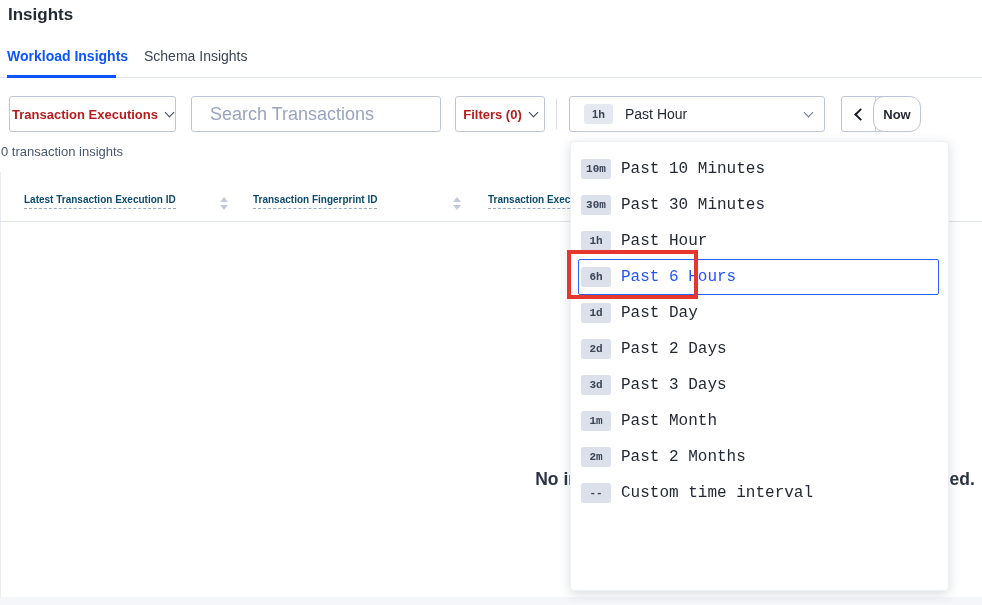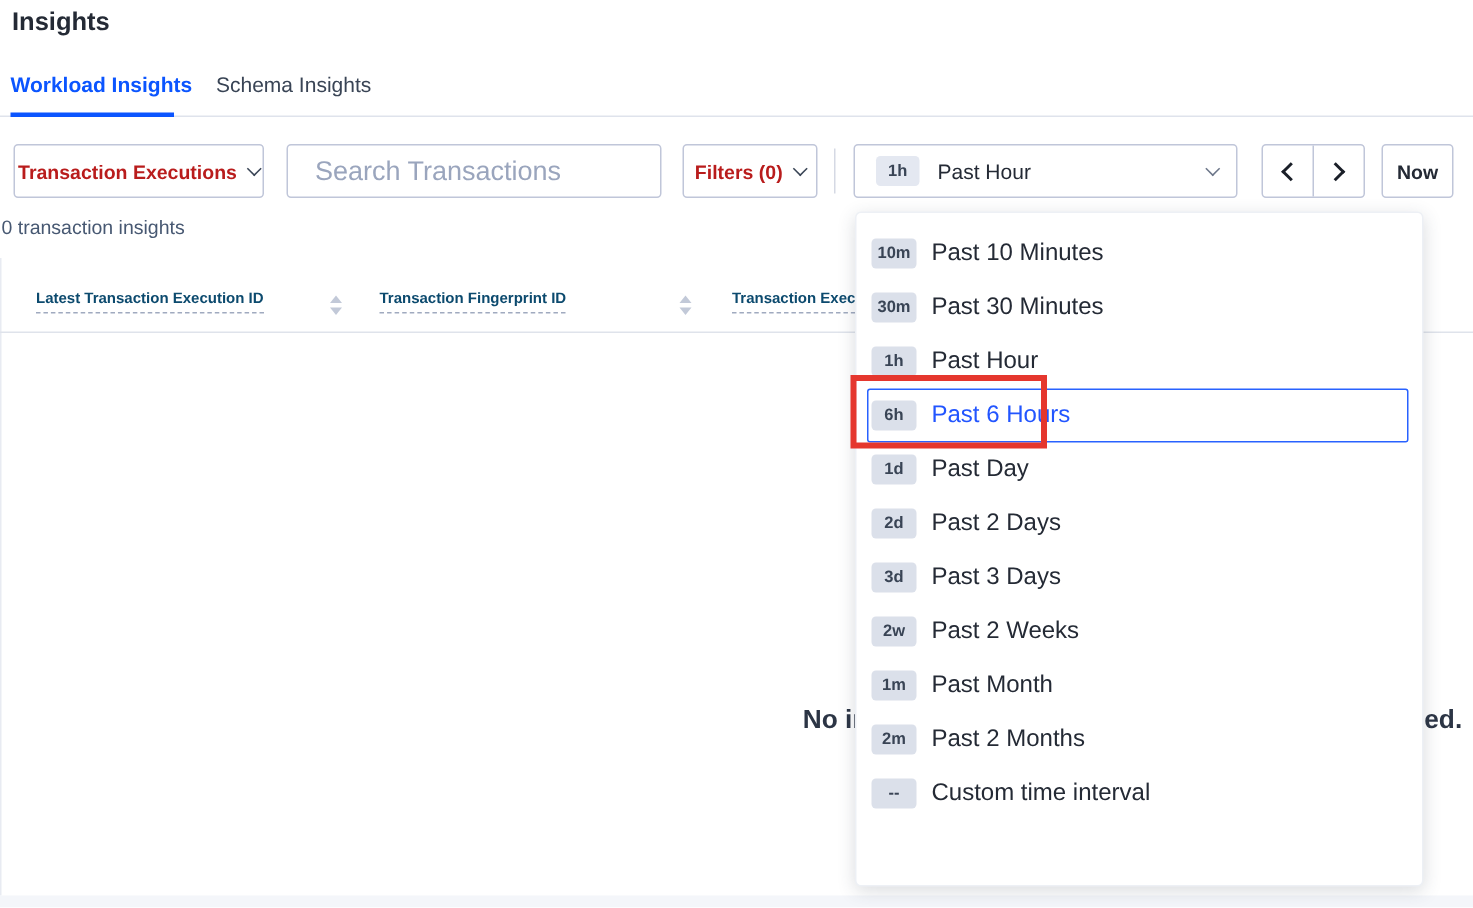--- a/index.html
+++ b/index.html
@@ -61,21 +61,21 @@
     border-top:5px solid #c2c9d8; }
   .empty-msg { left:755px; top:469px; transform:translateX(-50%); font-size:17.5px;
     font-weight:bold; color:#2c3545; white-space:nowrap; }
 
   .bottom-band { left:0; top:597px; width:982px; height:8px; background:#f4f6fa; }
 
   
   .menu { position:absolute; left:570px; top:141px; width:379px; height:450px; background:#fff;
     border:1px solid #edf0f5; border-radius:4px; box-shadow:0 3px 12px rgba(50,60,80,.18);
     padding:9px 0; z-index:5; }
-  .menu-item { height:36px; display:flex; align-items:center; padding:0 10px; cursor:pointer; }
+  .menu-item { height:36px; display:flex; align-items:center; padding:0 10px; cursor:pointer;font-family:Liberation Mono, monospace; }
   .menu-item .m-badge { background:#dbe0ea; border-radius:3px; font-size:11px; font-weight:bold;
     color:#394455; padding:4px 0; min-width:30px; text-align:center; }
   .menu-item .m-label { font-size:16px; color:#242a35; margin-left:10px; }
   .menu-item.selected { margin:0 9px 0 7px; padding:0 2px; border:1px solid #2962ff; border-radius:2px; }
   .menu-item.selected .m-label { color:#2255ff; }
 
   
   .annotation { position:absolute; left:567px; top:250px; width:131px; height:49px;
     border:4px solid #e5372e; z-index:10; pointer-events:none; }
 </style>
@@ -118,21 +118,21 @@
 
 <div class="arrow-group">
   <div class="arrow-btn">
     <span class="chev chev-left"></span>
   </div>
   <div class="arrow-btn">
     <span class="chev chev-right"></span>
   </div>
 </div>
 
-<div class="btn" style="left:921px; width:48px; font-weight:bold; color:#242a35;">Now</div>
+<div class="btn" style="left:873px; width:48px; font-weight:bold; color:#242a35;border-radius:11px;">Now</div>
 
 <div class="abs summary">0 transaction insights</div>
 
 <div class="abs table-left-border"></div>
 <div class="abs header-divider"></div>
 
 <div class="col-label" style="left:24px;">Latest Transaction Execution ID</div>
 <div class="sort-icon" style="left:220px;">
   <div class="up"></div>
     <div class="down"></div>
@@ -175,24 +175,20 @@
   </div>
   <div class="menu-item">
     <span class="m-badge">2d</span>
     <span class="m-label">Past 2 Days</span>
   </div>
   <div class="menu-item">
     <span class="m-badge">3d</span>
     <span class="m-label">Past 3 Days</span>
   </div>
   <div class="menu-item">
-    <span class="m-badge">2w</span>
-    <span class="m-label">Past 2 Weeks</span>
-  </div>
-  <div class="menu-item">
     <span class="m-badge">1m</span>
     <span class="m-label">Past Month</span>
   </div>
   <div class="menu-item">
     <span class="m-badge">2m</span>
     <span class="m-label">Past 2 Months</span>
   </div>
   <div class="menu-item">
     <span class="m-badge">--</span>
     <span class="m-label">Custom time interval</span>

